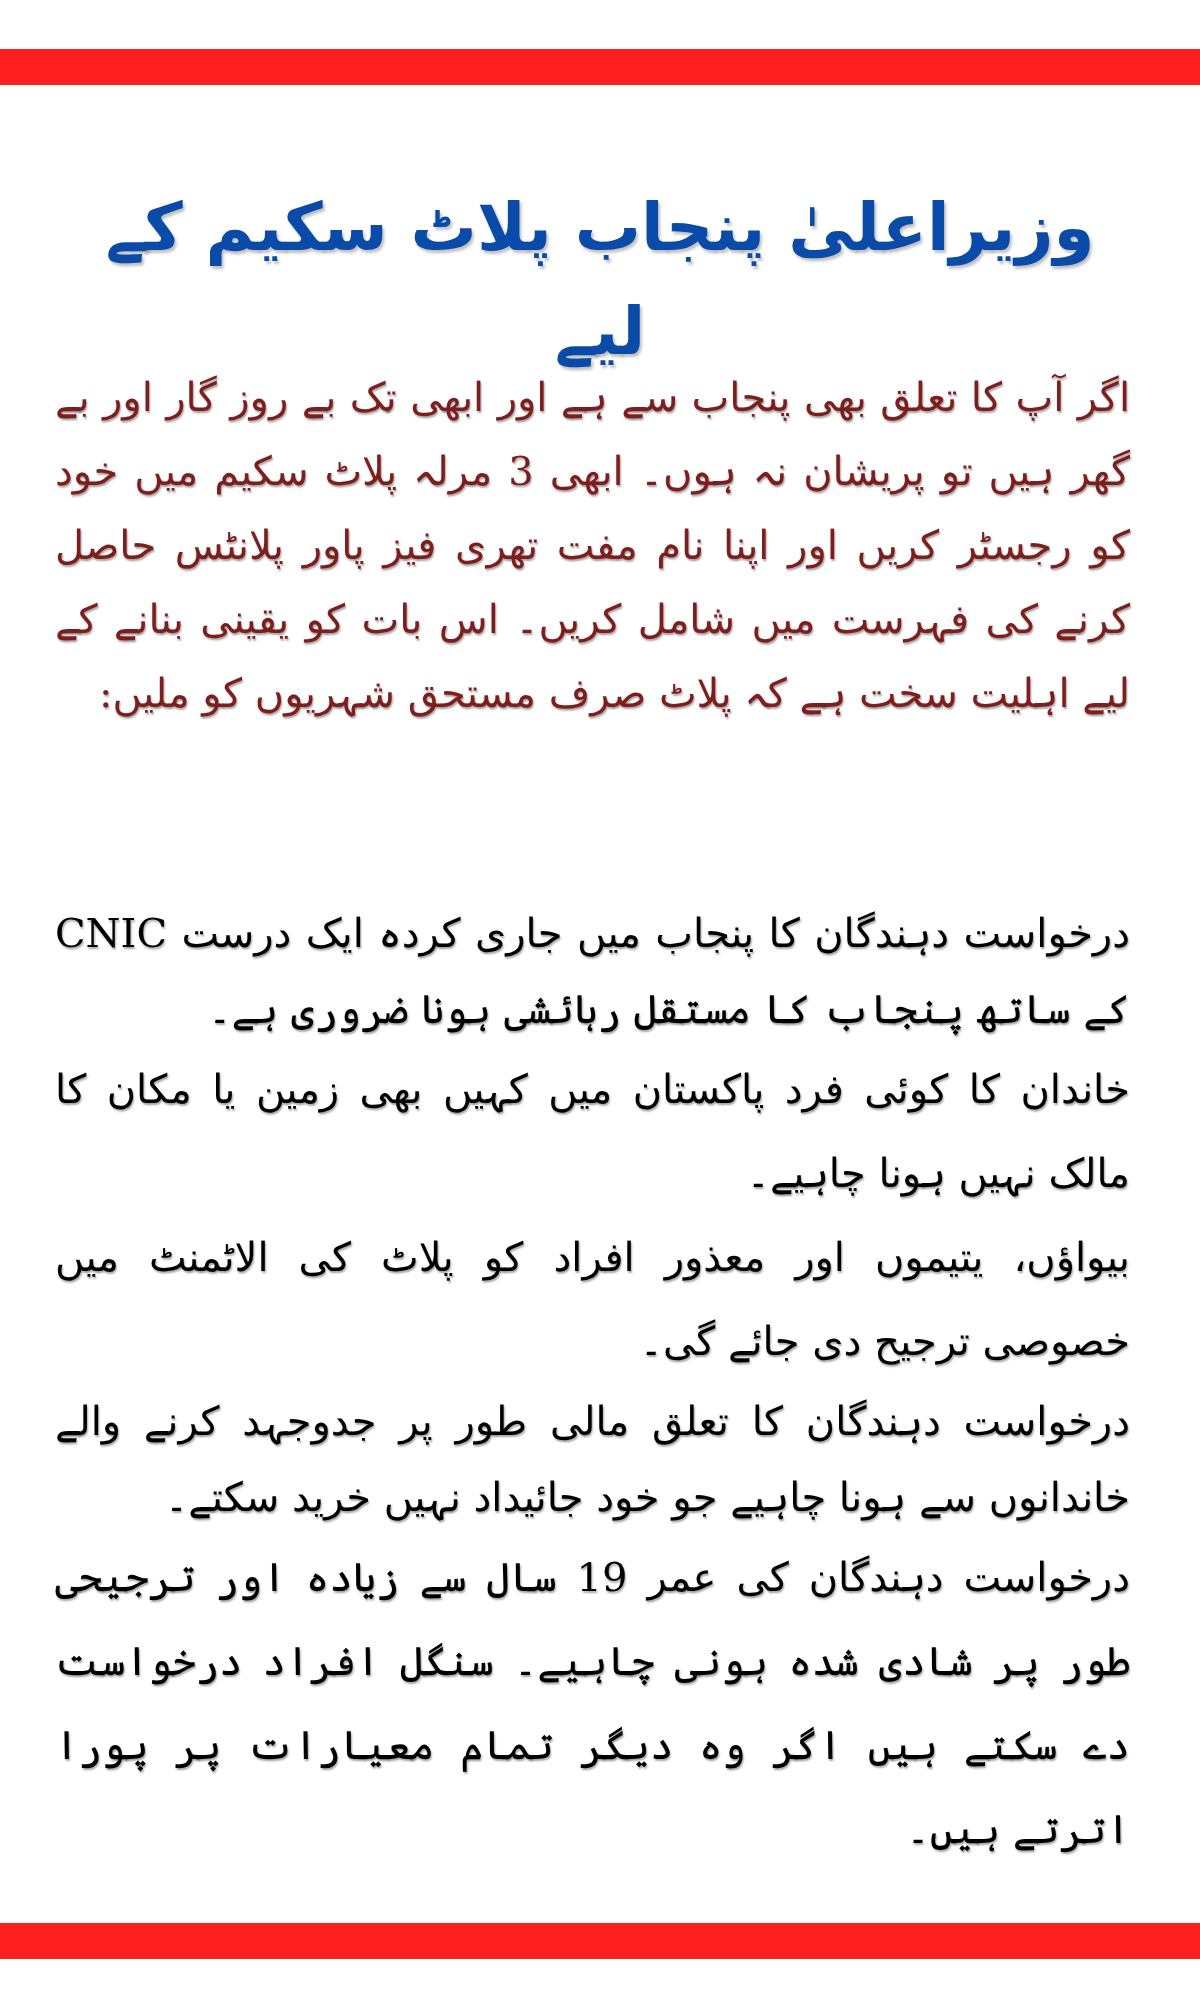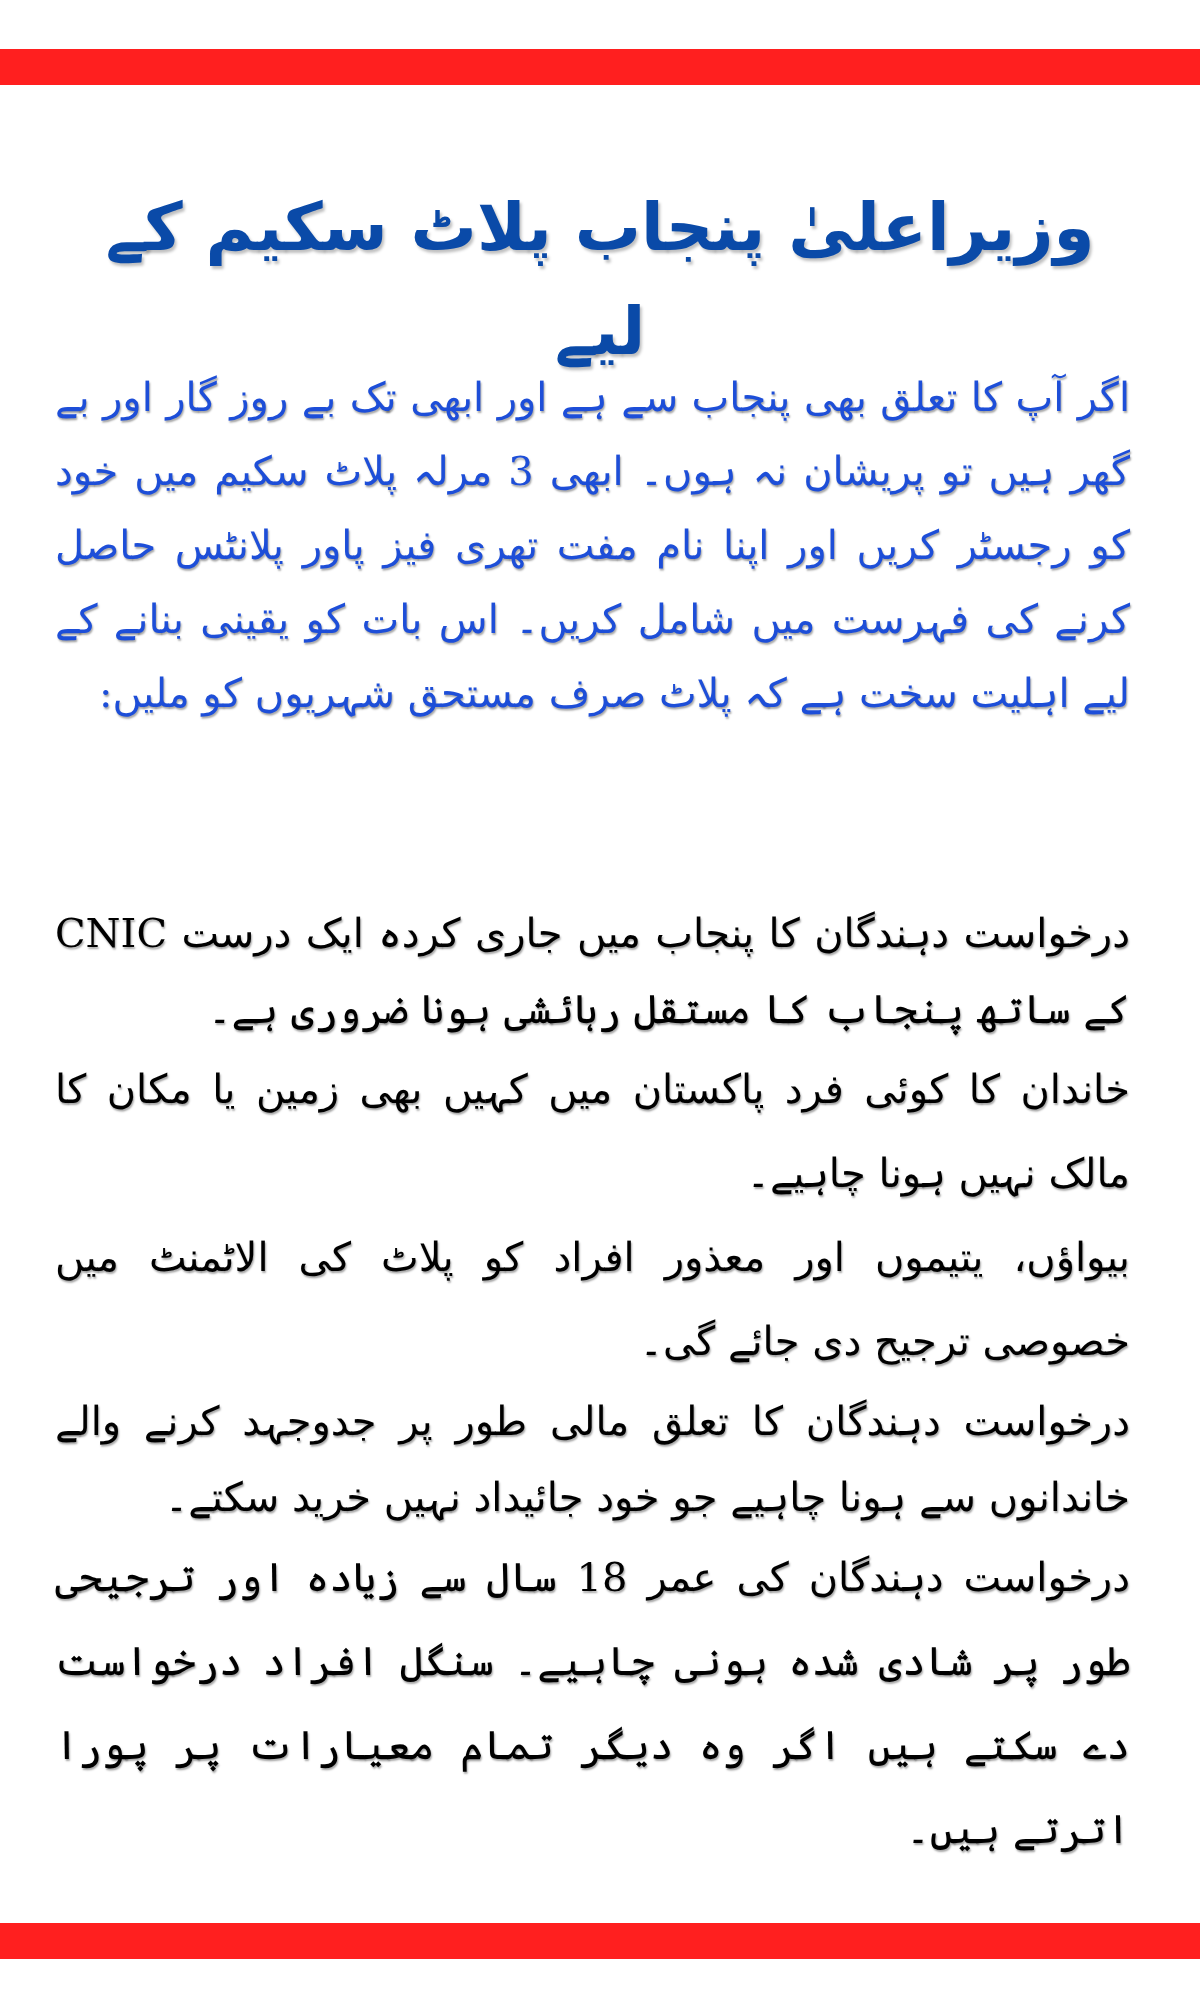--- a/index.html
+++ b/index.html
@@ -58,25 +58,25 @@
   </style>
 </head>
 <body style="background: rgb(255, 255, 255);">
 
 <div class="bar top" style="background: rgb(255, 31, 31);"></div>
 
 <h1 class="title" style="color: rgb(10, 74, 168); text-align: center;">
   <span>وزیراعلیٰ پنجاب پلاٹ سکیم کے لیے</span><br>
 </h1>
 
-<div class="content" id="intro" style="color: #1d4ed8;">
+<div class="content" id="intro" style="color: #7f1d1d;">
   <p>اگر آپ کا تعلق بھی پنجاب سے ہے اور ابھی تک بے روز گار اور بے گھر ہیں تو پریشان نہ ہوں۔ ابھی 3 مرلہ پلاٹ سکیم میں خود کو رجسٹر کریں اور اپنا نام مفت تھری فیز پاور پلانٹس حاصل کرنے کی فہرست میں شامل کریں۔ اس بات کو یقینی بنانے کے لیے اہلیت سخت ہے کہ پلاٹ صرف مستحق شہریوں کو ملیں:</p>
 </div>
 
 <div class="content" id="criteria" style="color: rgb(0, 0, 0);">
   <p class="criterion">درخواست دہندگان کا پنجاب میں جاری کردہ ایک درست CNIC کے ساتھ پنجاب کا مستقل رہائشی ہونا ضروری ہے۔</p>
   <p class="criterion tall">خاندان کا کوئی فرد پاکستان میں کہیں بھی زمین یا مکان کا مالک نہیں ہونا چاہیے۔</p>
   <p class="criterion tall">بیواؤں، یتیموں اور معذور افراد کو پلاٹ کی الاٹمنٹ میں خصوصی ترجیح دی جائے گی۔</p>
   <p class="criterion">درخواست دہندگان کا تعلق مالی طور پر جدوجہد کرنے والے خاندانوں سے ہونا چاہیے جو خود جائیداد نہیں خرید سکتے۔</p>
-  <p class="criterion tall">درخواست دہندگان کی عمر 18 سال سے زیادہ اور ترجیحی طور پر شادی شدہ ہونی چاہیے۔ سنگل افراد درخواست دے سکتے ہیں اگر وہ دیگر تمام معیارات پر پورا اترتے ہیں۔</p>
+  <p class="criterion tall">درخواست دہندگان کی عمر 19 سال سے زیادہ اور ترجیحی طور پر شادی شدہ ہونی چاہیے۔ سنگل افراد درخواست دے سکتے ہیں اگر وہ دیگر تمام معیارات پر پورا اترتے ہیں۔</p>
 </div>
 
 <div class="bar bottom" style="background: rgb(255, 31, 31);"></div>
 
 </body></html>

